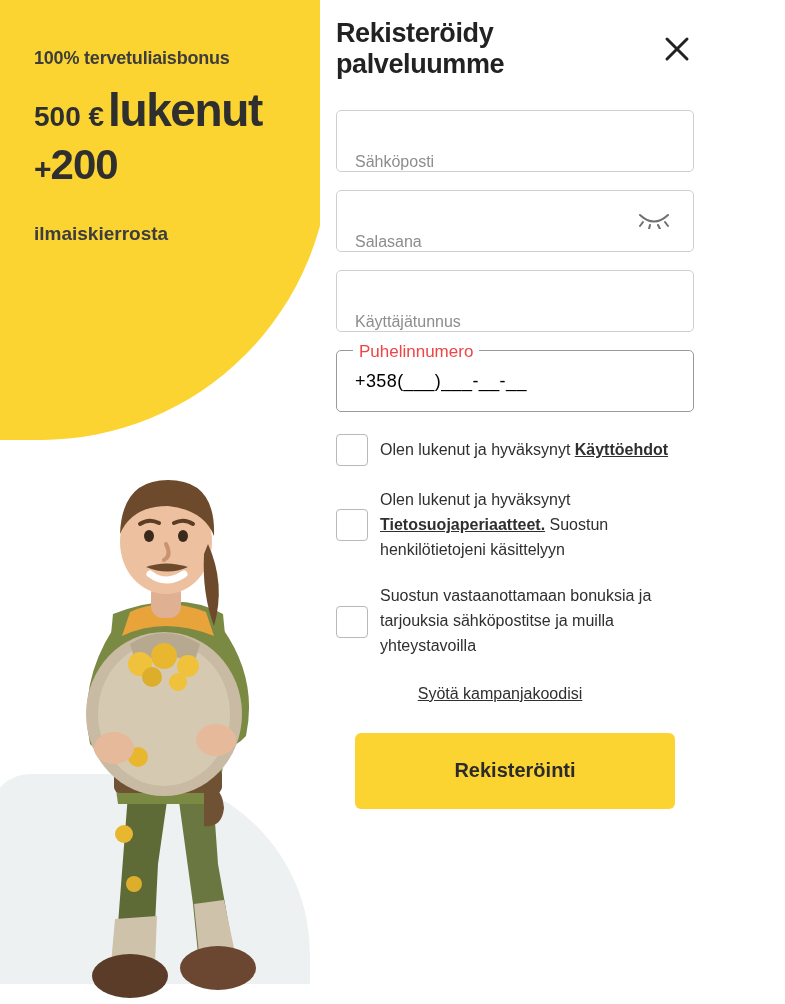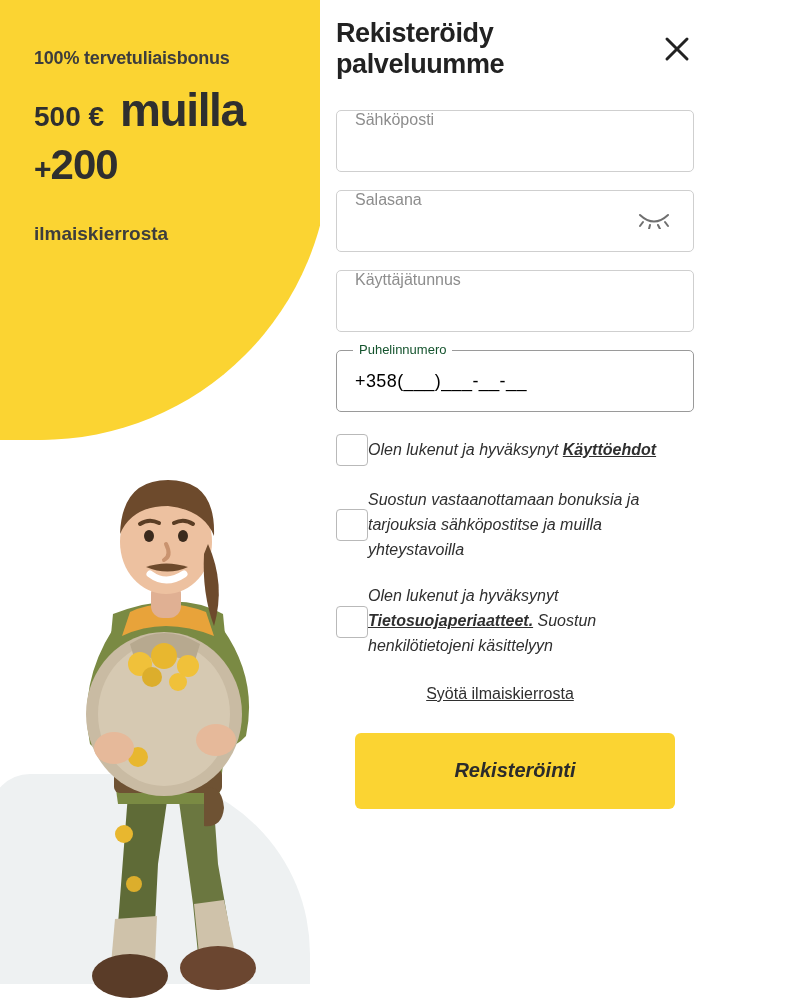--- a/index.html
+++ b/index.html
@@ -52,21 +52,21 @@
   .promo-line1 {
     font-size: 18px;
     font-weight: bold;
     letter-spacing: -0.2px;
     color: #3d3d3d;
     margin-bottom: 14px;
   }
   .promo-line2 {
     display: flex;
     align-items: baseline;
-    gap: 16px;
+    gap: 4px;
     margin-bottom: 2px;
   }
   .promo-amount {
     font-size: 28px;
     font-weight: bold;
     color: #2f2f2f;
   }
   .promo-saakka {
     font-size: 46px;
     font-weight: bold;
@@ -132,21 +132,21 @@
     cursor: pointer;
   }
 
   .field {
     position: relative;
     height: 62px;
     border: 1px solid #cfcfcf;
     border-radius: 5px;
     margin-bottom: 18px;
     display: flex;
-    align-items: flex-start;
+    align-items: flex-end;
     padding: 0 18px;
     background: #fff;
   }
   .field input {
     border: none;
     outline: none;
     width: 100%;
     font-size: 16px;
     color: #333;
     font-family: "Liberation Sans", sans-serif;
@@ -170,36 +170,35 @@
     display: flex;
     align-items: center;
     padding: 0 18px;
   }
   .field-legend .legend-label {
     position: absolute;
     top: -9px;
     left: 16px;
     background: #ffffff;
     padding: 0 6px;
-    font-size: 13px;
-    color: #14532d;
+    font-size: 17px;
+    color: #ef4444;
   }
   .field-legend input {
     border: none; outline: none; width: 100%;
     font-size: 18px; color: #000000; letter-spacing: 0.4px;
     font-family: "Liberation Sans", sans-serif;
     background: transparent;
   }
 
   .check-row {
     display: flex;
     align-items: center;
-    gap: 0;
+    gap: 12px;
     margin-bottom: 22px;
-    font-style: italic;
   }
   .check-row.multiline { align-items: center; }
   .checkbox {
     flex: 0 0 32px;
     width: 32px; height: 32px;
     border: 1px solid #b9b9b9;
     border-radius: 4px;
     background: #fff;
     cursor: pointer;
   }
@@ -230,36 +229,35 @@
     margin: 0 auto;
     height: 76px;
     background: #FBD432;
     border: none;
     border-radius: 6px;
     font-size: 20px;
     font-weight: bold;
     color: #2b2b2b;
     cursor: pointer;
     font-family: "Liberation Sans", sans-serif;
-    font-style: italic;
   }
 </style>
 </head>
 <body>
 
 <div class="page">
 
   <div class="promo">
     <div class="promo-blob"></div>
 
     <div class="promo-text">
       <div class="promo-line1">100% tervetuliaisbonus</div>
       <div class="promo-line2">
         <span class="promo-amount">500 €</span>
-        <span class="promo-saakka">muilla</span>
+        <span class="promo-saakka">lukenut</span>
       </div>
       <div class="promo-line3">
         <span class="plus">+</span><span>200</span>
       </div>
       <div class="promo-line4">ilmaiskierrosta</div>
     </div>
 
     <div class="hero-shadow"></div>
 
     <svg class="hero" viewBox="0 0 290 640" xmlns="http://www.w3.org/2000/svg">
@@ -362,27 +360,27 @@
 
     <div class="check-row">
       <div class="checkbox"></div>
       <div class="check-label">
         <span>Olen lukenut ja hyväksynyt </span><span class="u">Käyttöehdot</span>
       </div>
     </div>
 
     <div class="check-row multiline">
       <div class="checkbox"></div>
-      <div class="check-label">Suostun vastaanottamaan bonuksia ja tarjouksia sähköpostitse ja muilla yhteystavoilla</div>
+      <div class="check-label">
+        <span>Olen lukenut ja hyväksynyt </span><span class="u">Tietosuojaperiaatteet.</span><span> Suostun henkilötietojeni käsittelyyn</span>
+      </div>
     </div>
 
     <div class="check-row multiline">
       <div class="checkbox"></div>
-      <div class="check-label">
-        <span>Olen lukenut ja hyväksynyt </span><span class="u">Tietosuojaperiaatteet.</span><span> Suostun henkilötietojeni käsittelyyn</span>
-      </div>
-    </div>
-
-    <a class="promo-code-link">Syötä ilmaiskierrosta</a>
+      <div class="check-label">Suostun vastaanottamaan bonuksia ja tarjouksia sähköpostitse ja muilla yhteystavoilla</div>
+    </div>
+
+    <a class="promo-code-link">Syötä kampanjakoodisi</a>
 
     <button class="submit-btn">Rekisteröinti</button>
   </div>
 </div>
 
 </body></html>

